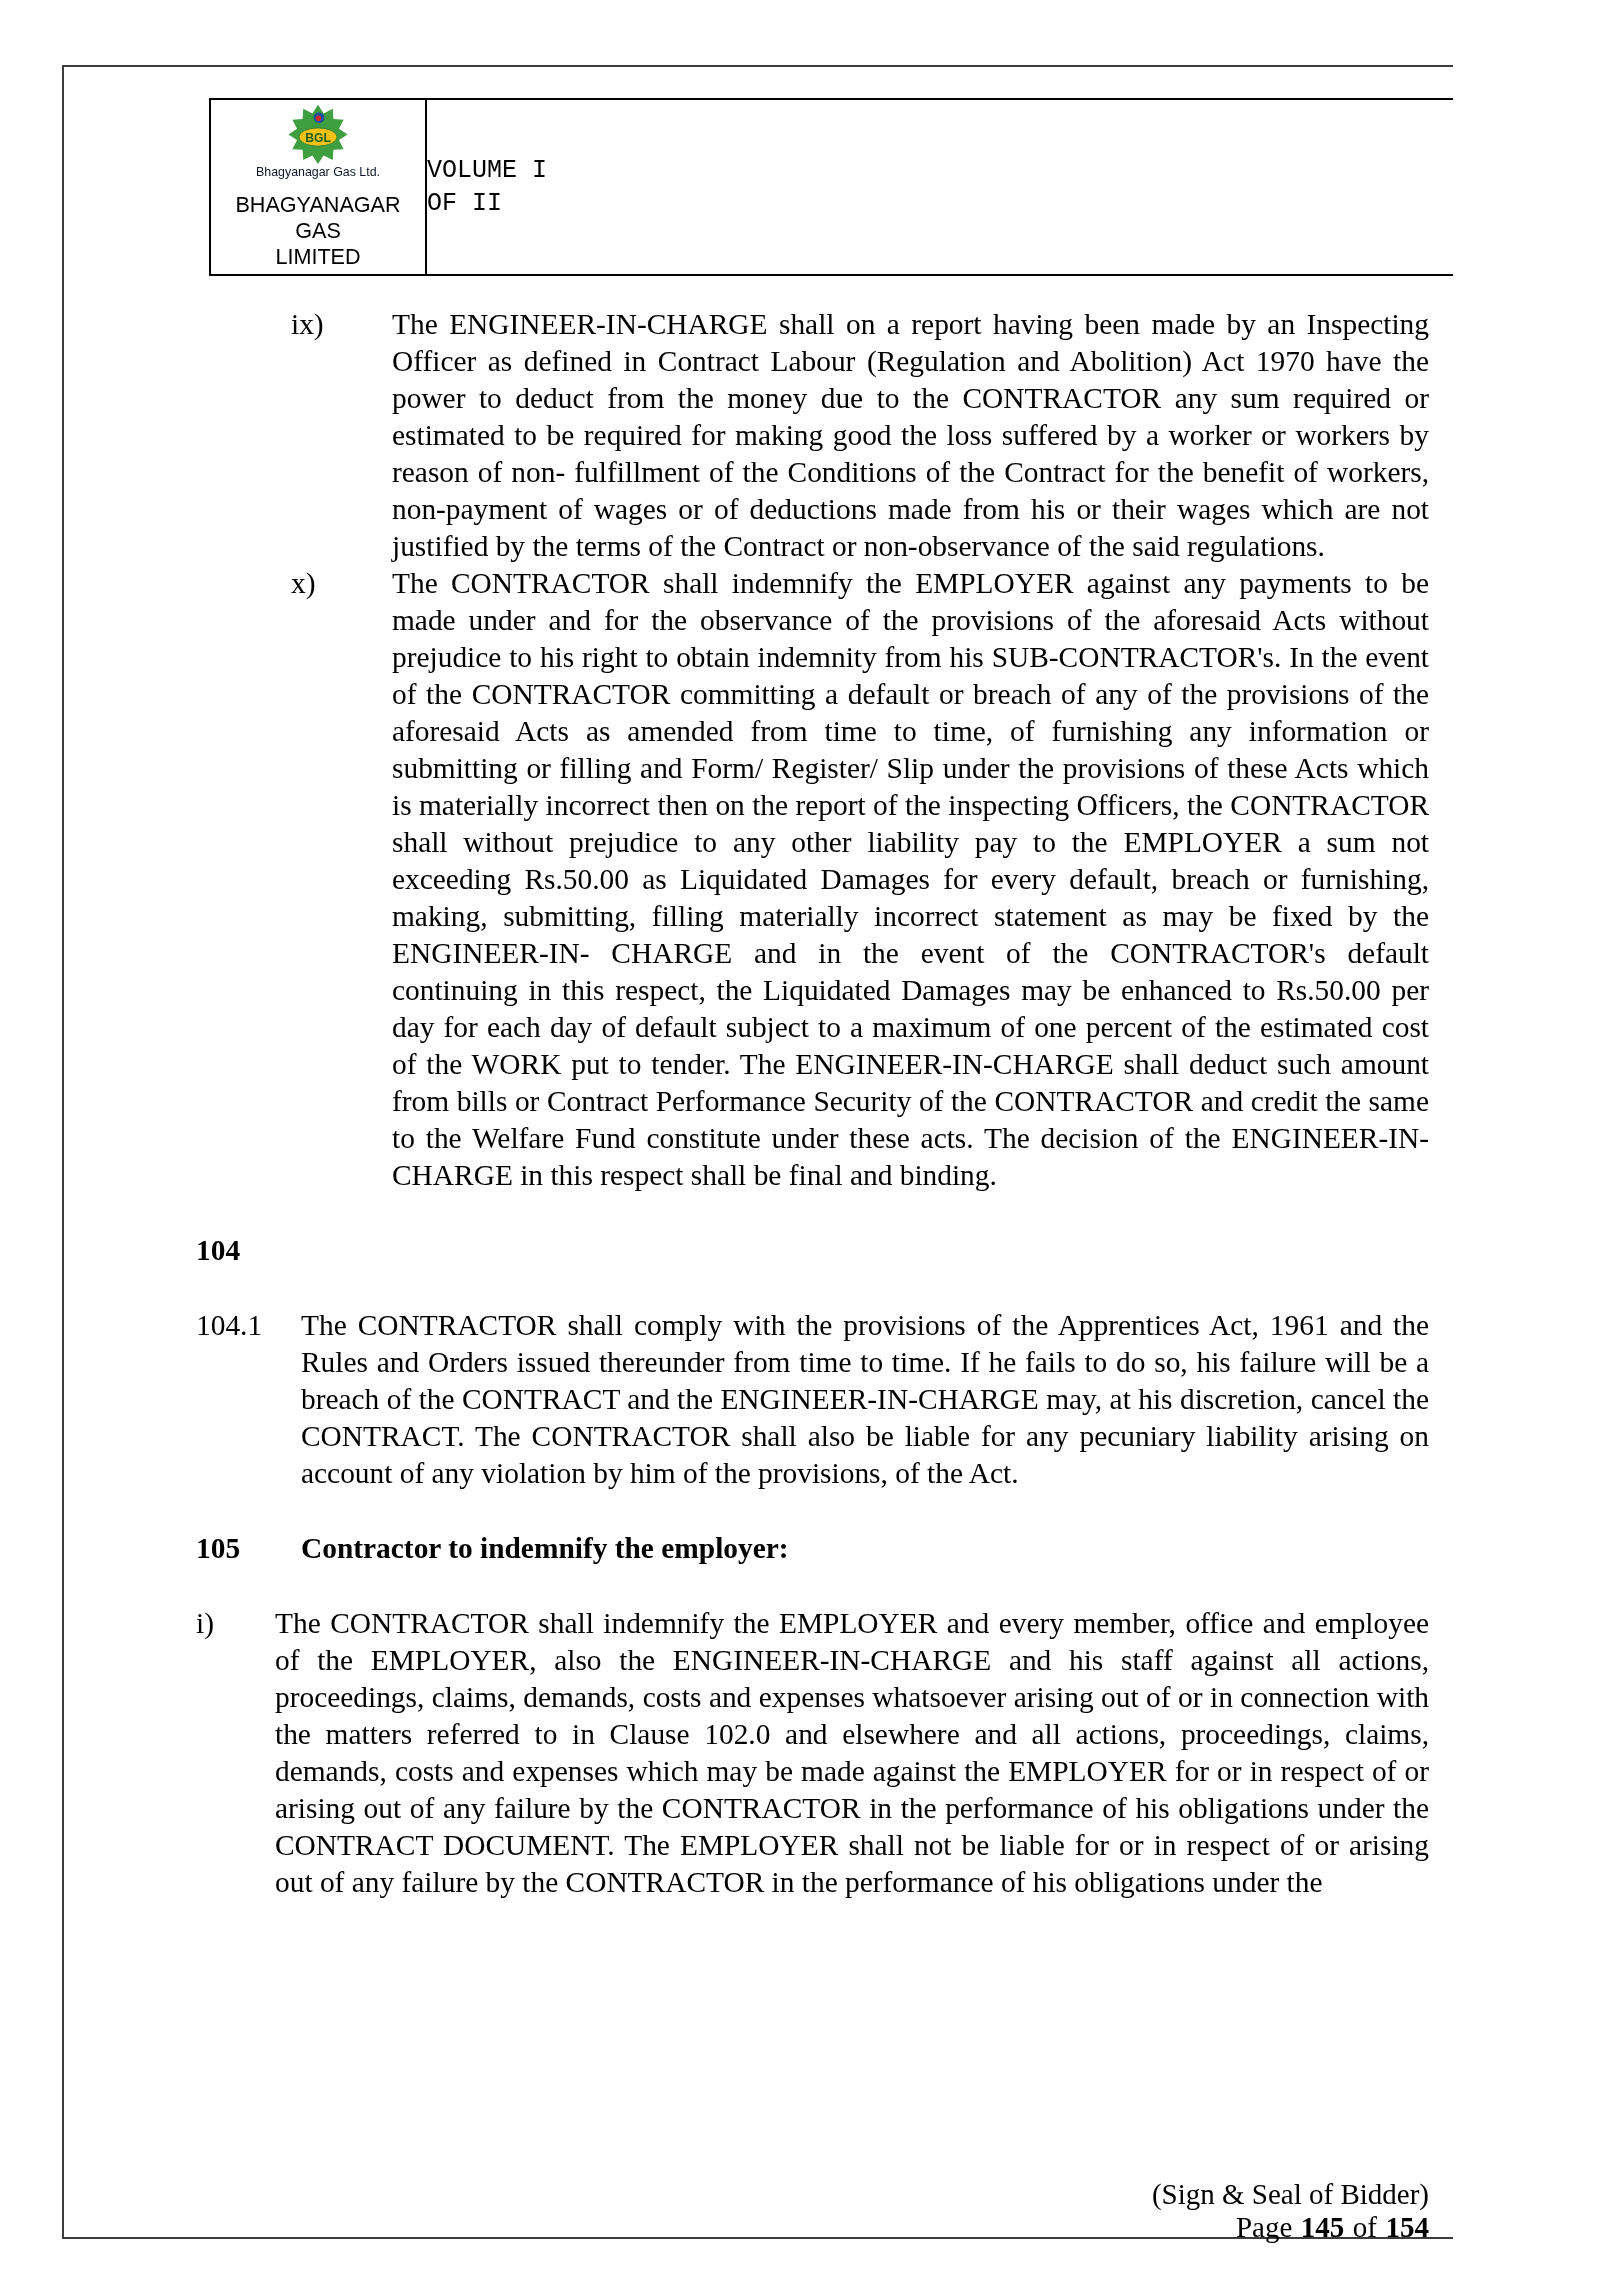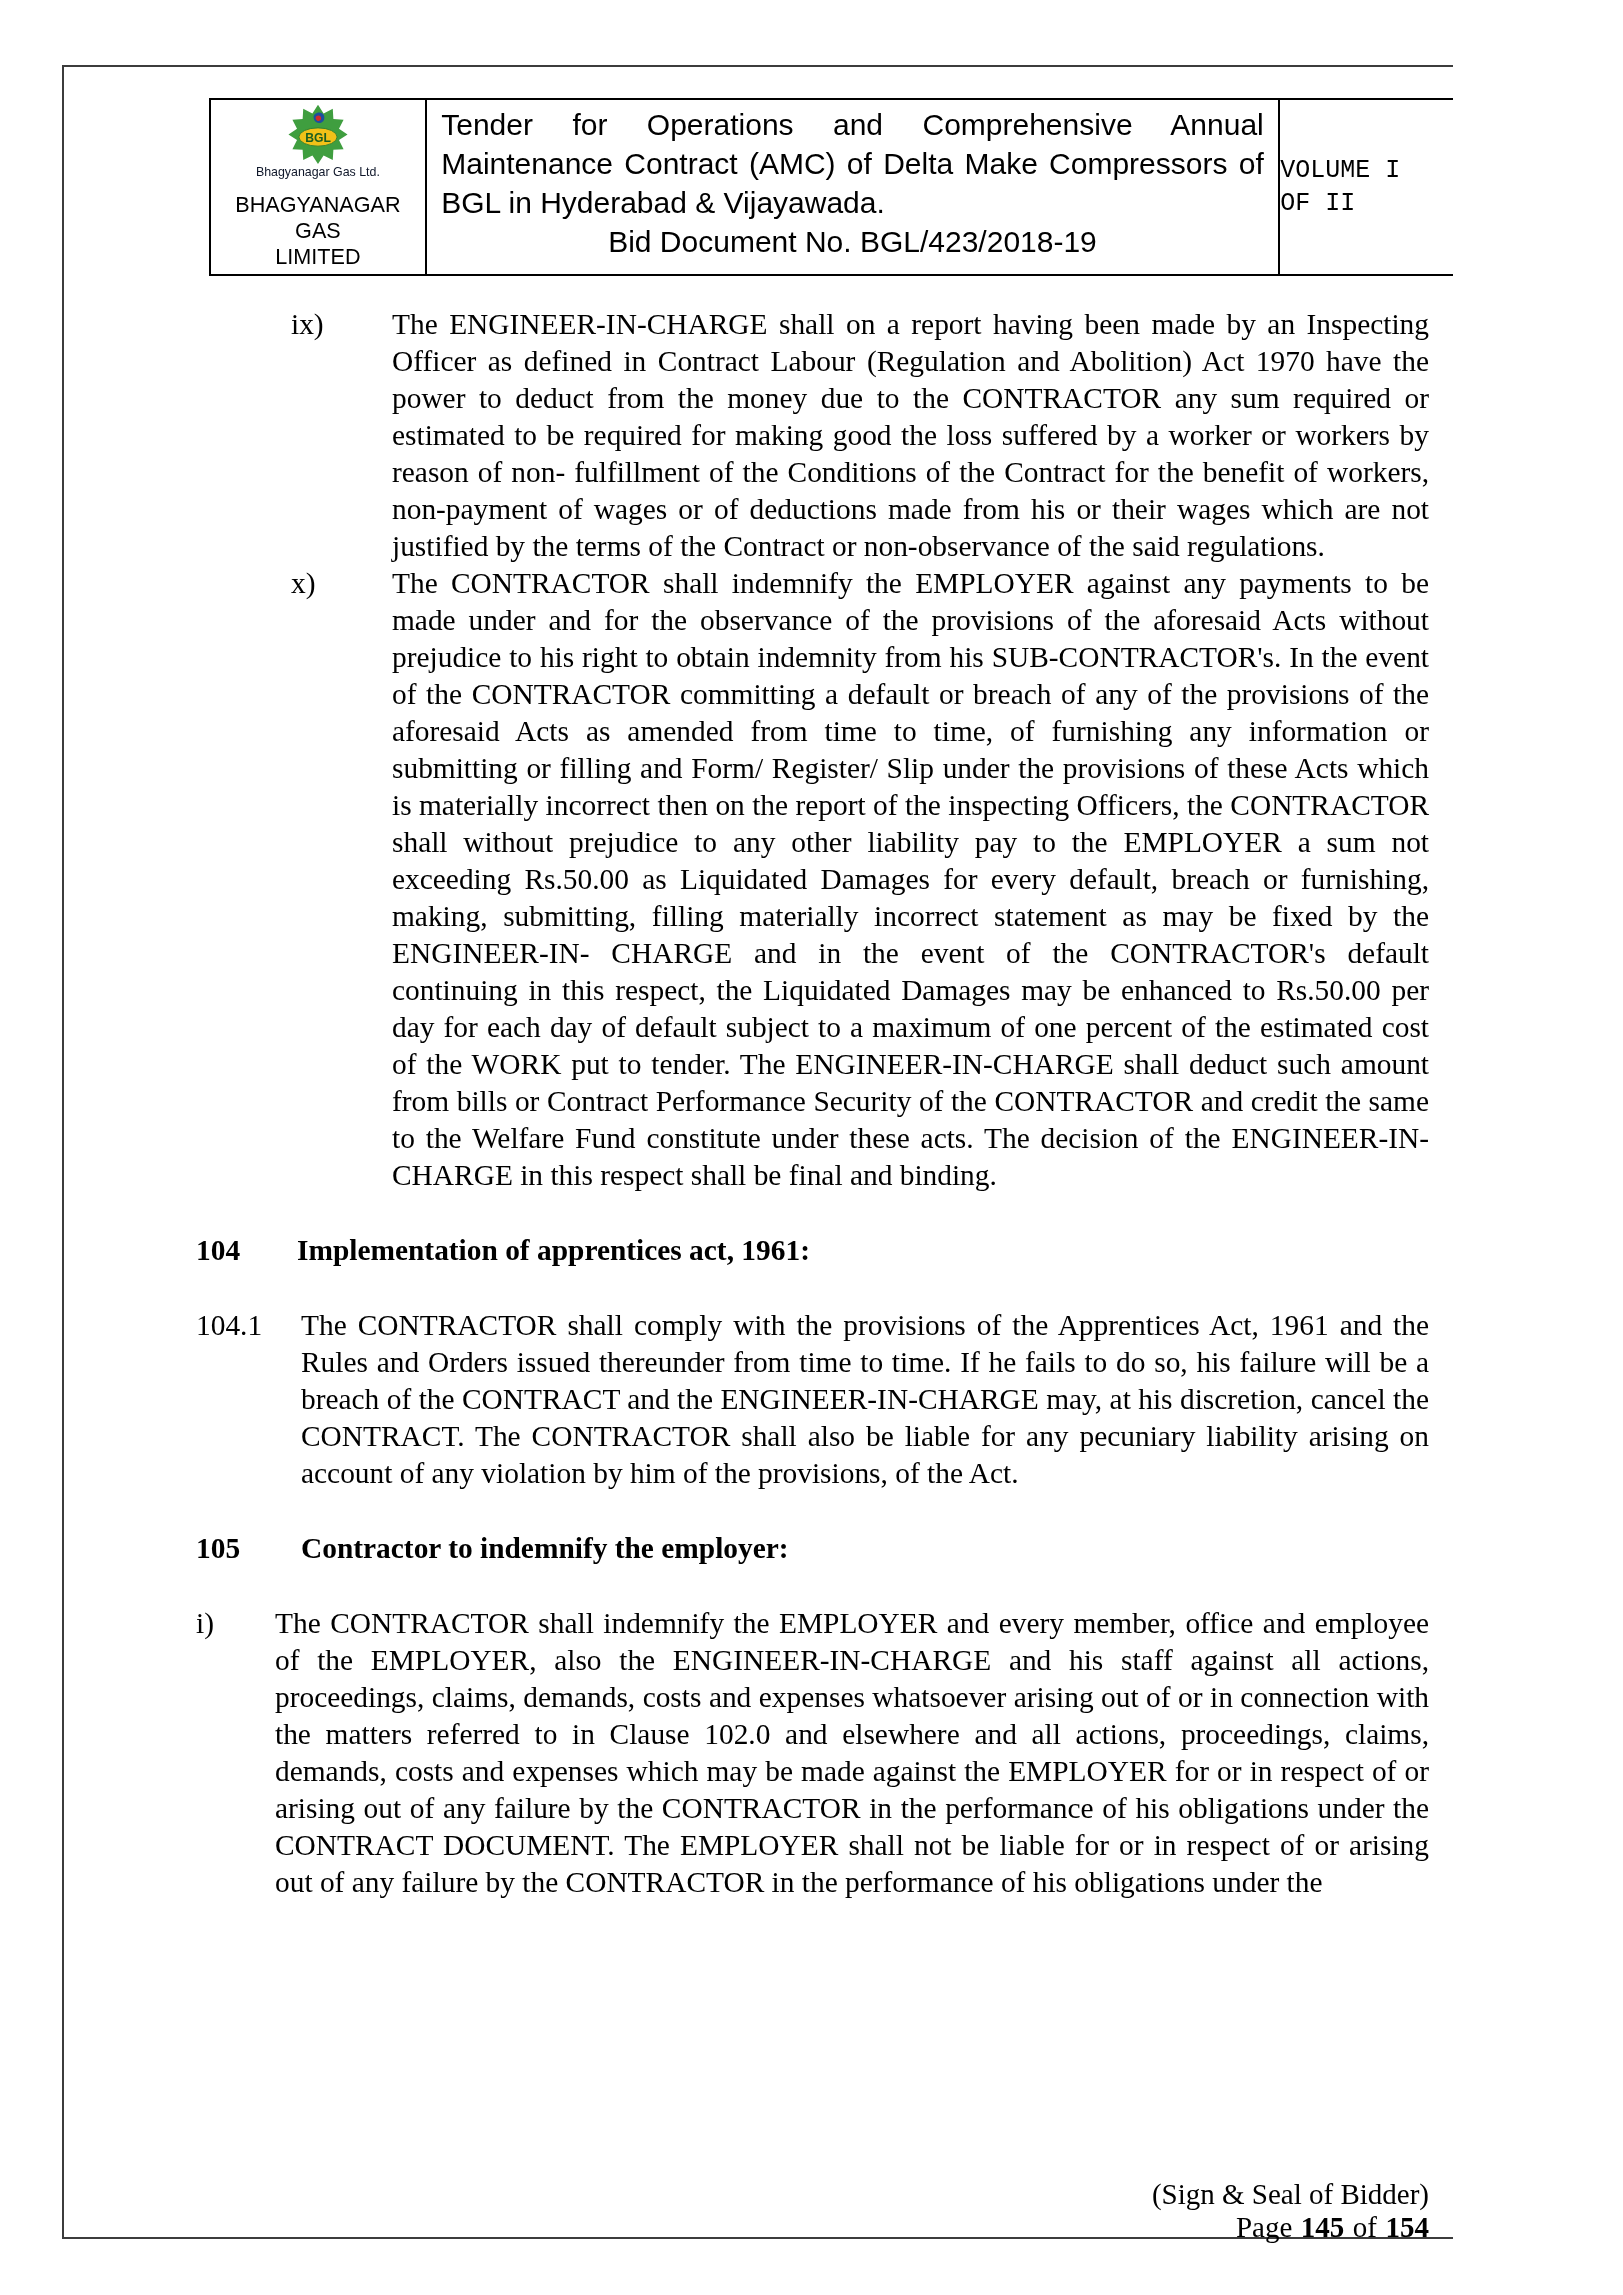--- a/index.html
+++ b/index.html
@@ -107,24 +107,20 @@
         <ellipse cx="70" cy="76" rx="44" ry="21" fill="#f2c118" stroke="#2e7d2e" stroke-width="2"></ellipse>
         <text x="70" y="87" text-anchor="middle" font-family="Liberation Sans, sans-serif" font-size="28" font-weight="bold" fill="#1b5e20">BGL</text>
       </svg>
       <div class="logo-caption">Bhagyanagar Gas Ltd.</div>
       <div class="company-name">
         <div>BHAGYANAGAR GAS</div>
         <div>LIMITED</div>
       </div>
     </div>
 
-    <div class="cell title-cell">
-      <div class="title-text">Tender for Operations and Comprehensive Annual Maintenance Contract (AMC) of Delta Make Compressors of BGL in Hyderabad &amp; Vijayawada.</div>
-      <div class="bid-no">Bid Document No. BGL/423/2018-19</div>
-    </div>
 
     <div class="cell volume-cell">
       <div>VOLUME I</div>
       <div>OF II</div>
     </div>
   </div>
 
   <div class="content">
 
     <div class="row sub-item">
@@ -132,21 +128,20 @@
       <div class="txt">The ENGINEER-IN-CHARGE shall on a report having been made by an Inspecting Officer as defined in Contract Labour (Regulation and Abolition) Act 1970 have the power to deduct from the money due to the CONTRACTOR any sum required or estimated to be required for making good the loss suffered by a worker or workers by reason of non- fulfillment of the Conditions of the Contract for the benefit of workers, non-payment of wages or of deductions made from his or their wages which are not justified by the terms of the Contract or non-observance of the said regulations.</div>
     </div>
 
     <div class="row sub-item">
       <div class="lbl">x)</div>
       <div class="txt">The CONTRACTOR shall indemnify the EMPLOYER against any payments to be made under and for the observance of the provisions of the aforesaid Acts without prejudice to his right to obtain indemnity from his SUB-CONTRACTOR's. In the event of the CONTRACTOR committing a default or breach of any of the provisions of the aforesaid Acts as amended from time to time, of furnishing any information or submitting or filling and Form/ Register/ Slip under the provisions of these Acts which is materially incorrect then on the report of the inspecting Officers, the CONTRACTOR shall without prejudice to any other liability pay to the EMPLOYER a sum not exceeding Rs.50.00 as Liquidated Damages for every default, breach or furnishing, making, submitting, filling materially incorrect statement as may be fixed by the ENGINEER-IN- CHARGE and in the event of the CONTRACTOR's default continuing in this respect, the Liquidated Damages may be enhanced to Rs.50.00 per day for each day of default subject to a maximum of one percent of the estimated cost of the WORK put to tender. The ENGINEER-IN-CHARGE shall deduct such amount from bills or Contract Performance Security of the CONTRACTOR and credit the same to the Welfare Fund constitute under these acts. The decision of the ENGINEER-IN-CHARGE in this respect shall be final and binding.</div>
     </div>
 
     <div class="row heading">
       <div class="num">104</div>
-      <div>Implementation of apprentices act, 1961:</div>
     </div>
 
     <div class="row clause-1041">
       <div class="lbl">104.1</div>
       <div class="txt">The CONTRACTOR shall comply with the provisions of the Apprentices Act, 1961 and the Rules and Orders issued thereunder from time to time. If he fails to do so, his failure will be a breach of the CONTRACT and the ENGINEER-IN-CHARGE may, at his discretion, cancel the CONTRACT. The CONTRACTOR shall also be liable for any pecuniary liability arising on account of any violation by him of the provisions, of the Act.</div>
     </div>
 
     <div class="row heading heading-105">
       <div class="num">105</div>
       <div>Contractor to indemnify the employer:</div>

